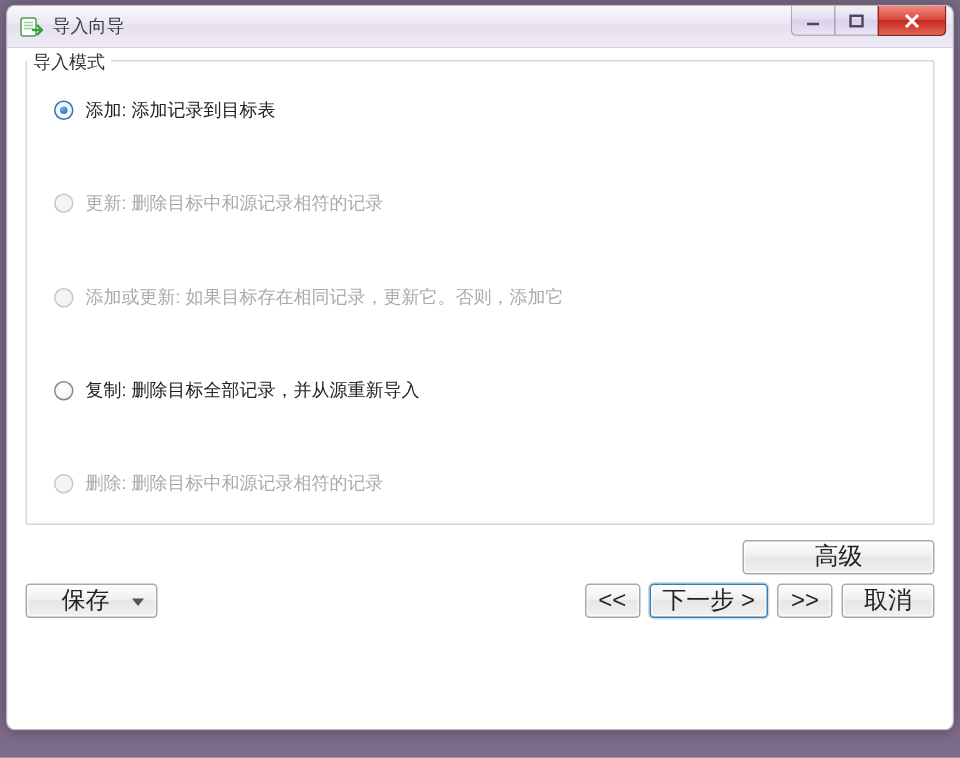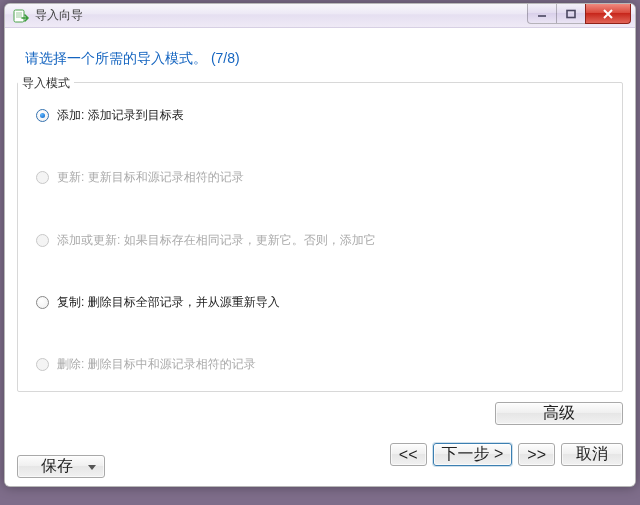--- a/index.html
+++ b/index.html
@@ -180,34 +180,33 @@
       </div>
       <div class="win-btn close">
         <svg viewBox="0 0 12 10">
             <path class="glyph" d="M2 1l8 8M10 1l-8 8"></path>
           </svg>
       </div>
     </div>
   </div>
 
   <div class="client">
-    <div class="page-title">请选择一个所需的导入模式。 (7/8)</div>
 
     <div class="groupbox">
       <div class="groupbox-legend">导入模式</div>
       <div class="radio-list" id="radio-list">
           <div class="radio-item selected">
             <span class="radio-dot">
               <span class="inner"></span>
             </span>
             <span class="radio-label">添加: 添加记录到目标表</span>
           </div>
           <div class="radio-item disabled">
             <span class="radio-dot"></span>
-            <span class="radio-label">更新: 更新目标和源记录相符的记录</span>
+            <span class="radio-label">更新: 删除目标中和源记录相符的记录</span>
           </div>
           <div class="radio-item disabled">
             <span class="radio-dot"></span>
             <span class="radio-label">添加或更新: 如果目标存在相同记录，更新它。否则，添加它</span>
           </div>
           <div class="radio-item">
             <span class="radio-dot"></span>
             <span class="radio-label">复制: 删除目标全部记录，并从源重新导入</span>
           </div>
           <div class="radio-item disabled">
@@ -215,21 +214,21 @@
             <span class="radio-label">删除: 删除目标中和源记录相符的记录</span>
           </div>
         </div>
     </div>
 
     <div class="advanced-row">
       <button class="btn btn-wide">高级</button>
     </div>
 
     <div class="footer">
-      <button class="btn" style="min-width:88px; justify-content:center; position:relative; padding-right:16px;margin-top:24px;">
+      <button class="btn" style="min-width:88px; justify-content:center; position:relative; padding-right:16px;">
         <span>保存</span>
         <span class="caret" style="position:absolute; right:8px; top:9px;"></span>
       </button>
       <div class="footer-spacer"></div>
       <button class="btn btn-small">&lt;&lt;</button>
       <button class="btn btn-mid default">下一步 &gt;</button>
       <button class="btn btn-small">&gt;&gt;</button>
       <button class="btn" style="min-width:62px;">取消</button>
     </div>
   </div>

